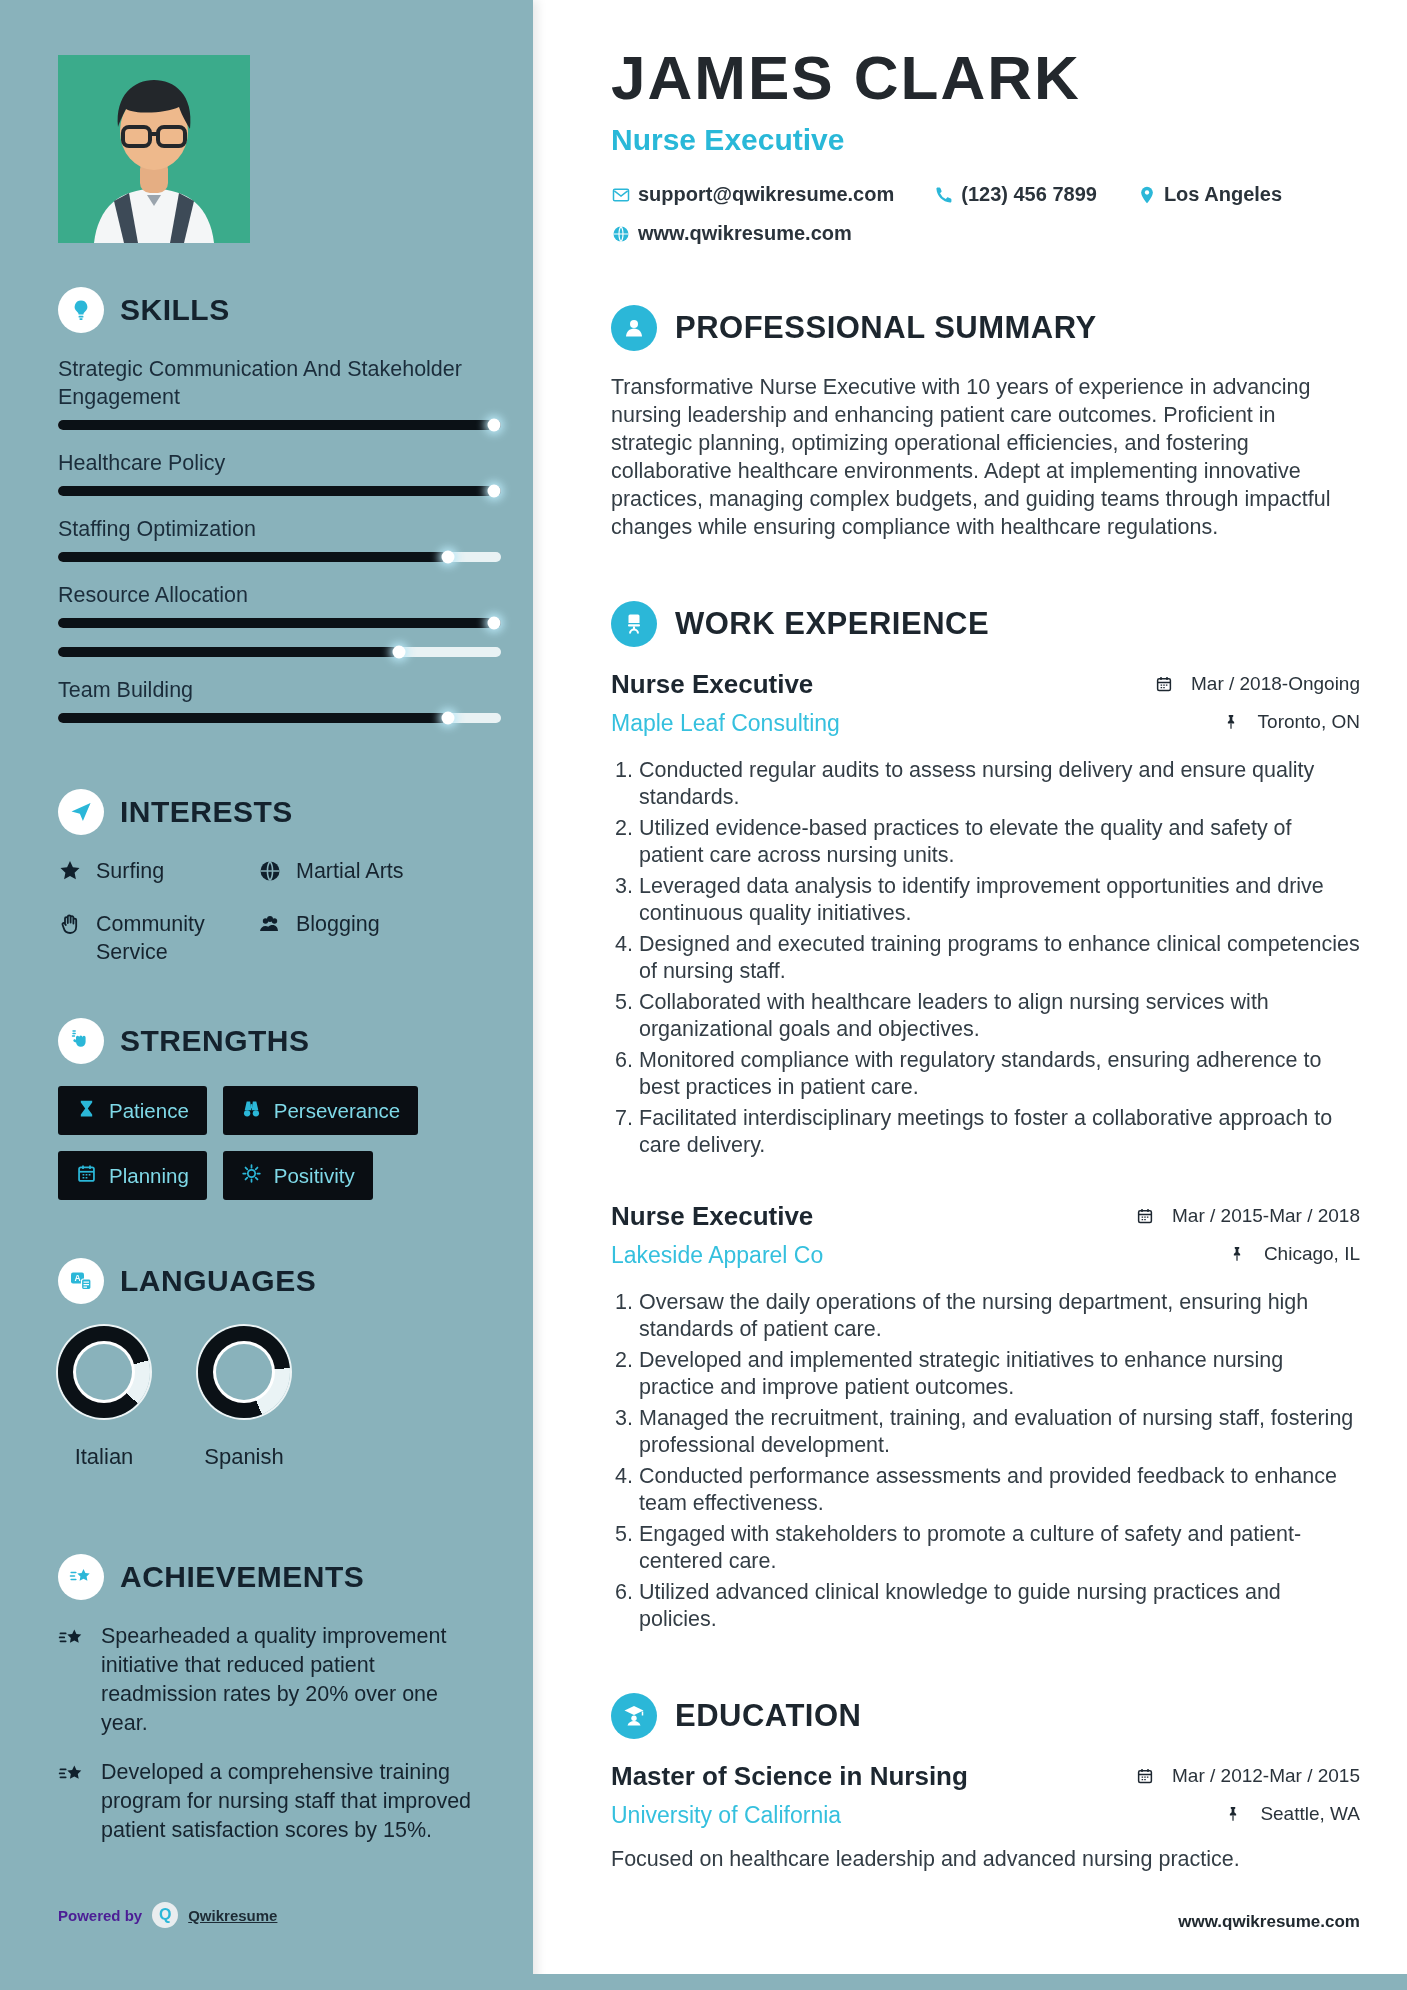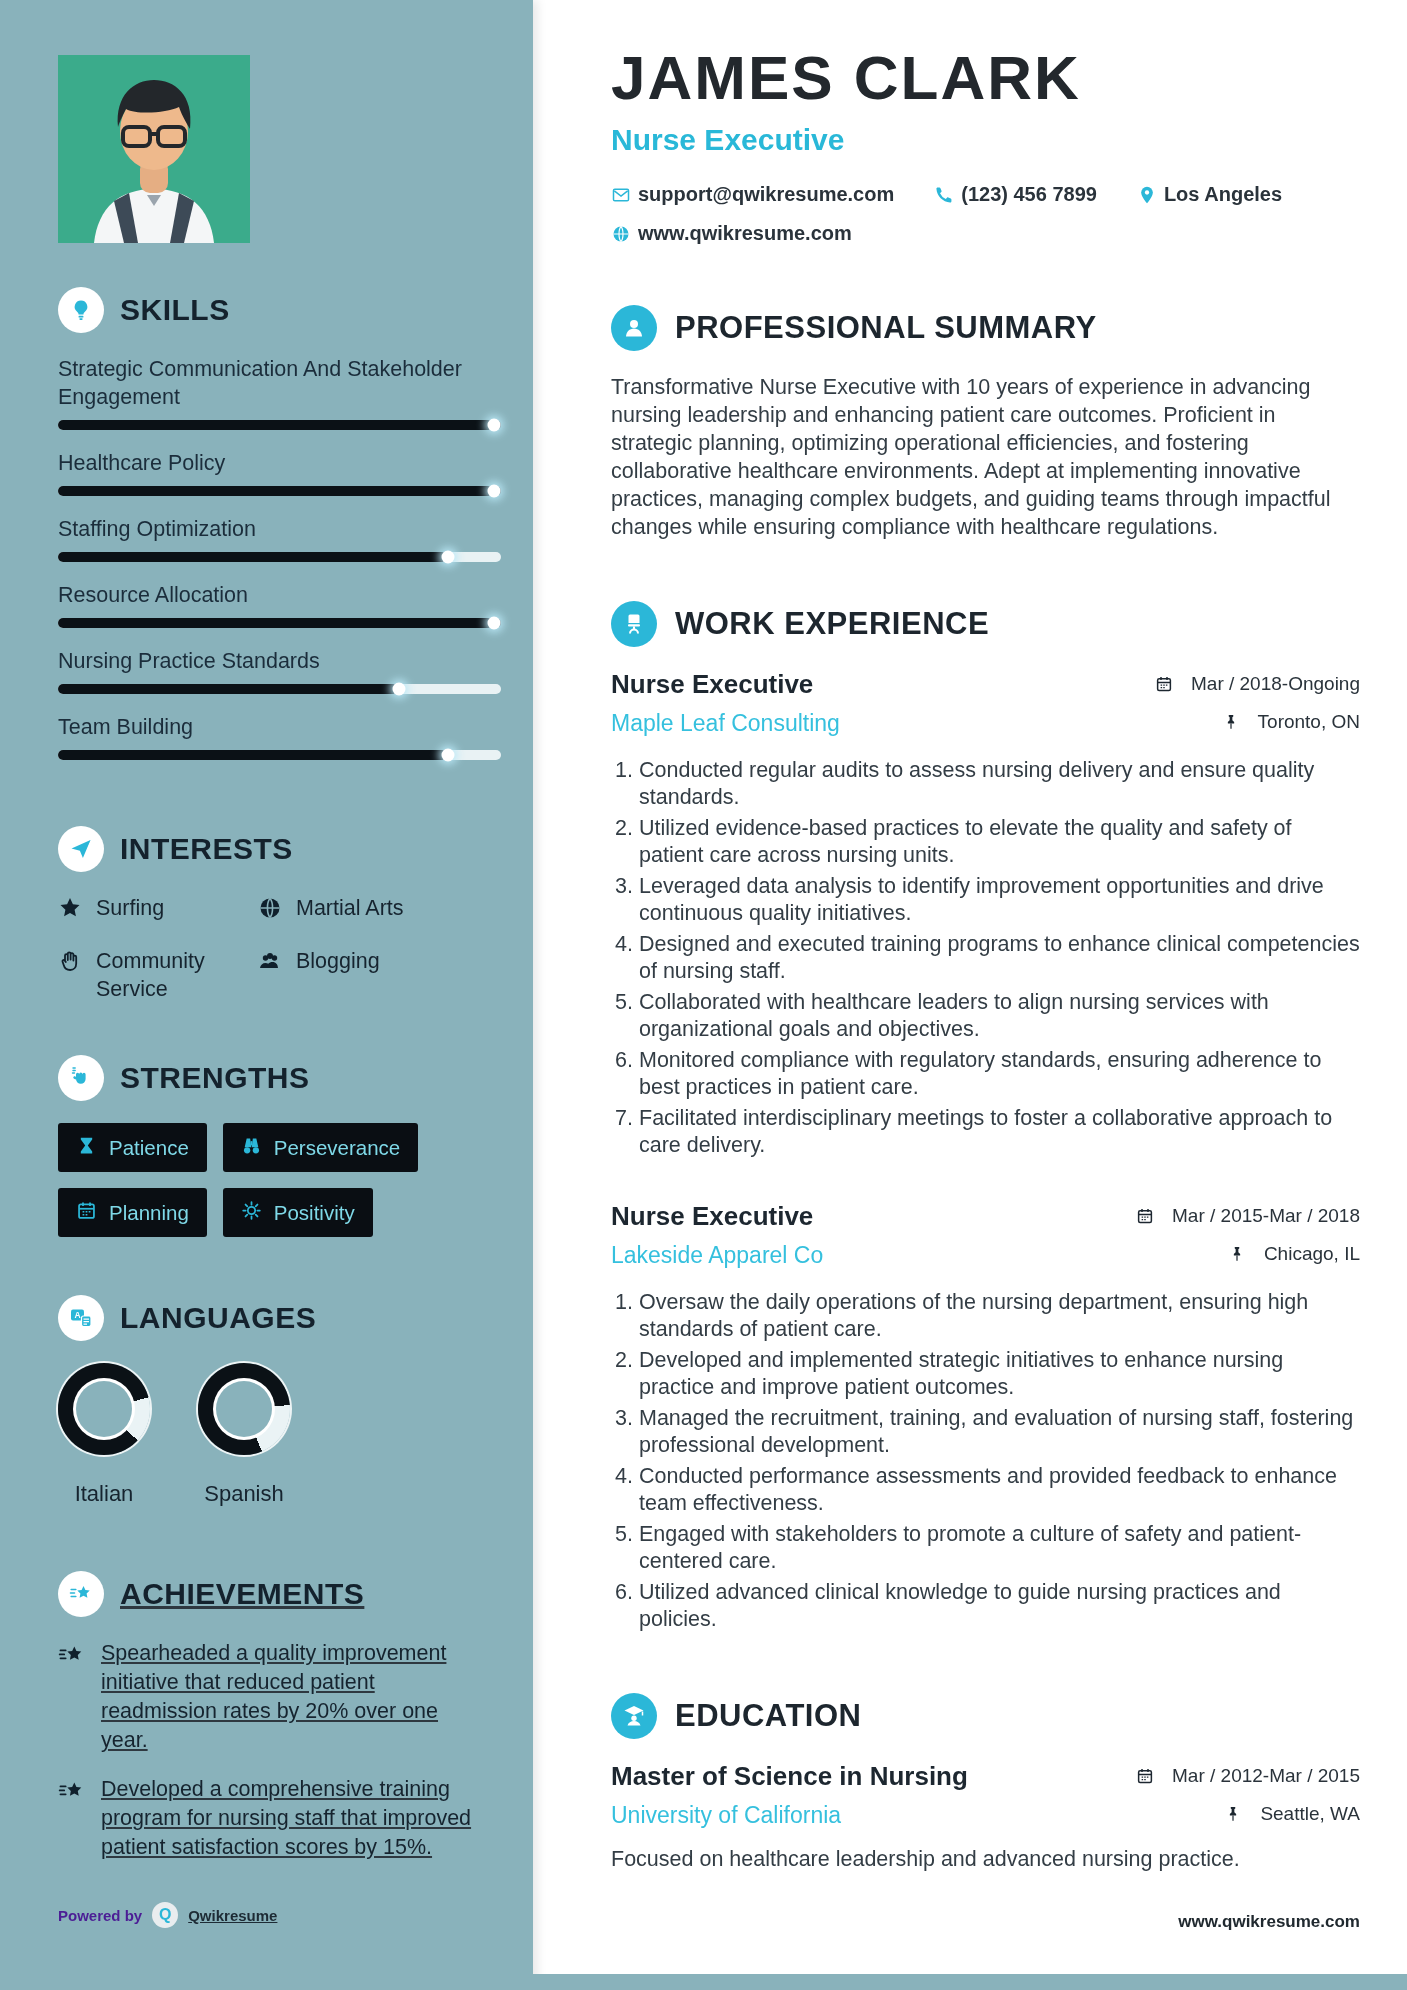--- a/index.html
+++ b/index.html
@@ -51,21 +51,21 @@
   .badge svg { width:21px; height:21px; color:#2bb7d8; }
   .badge-label { font-size:20.5px; color:#7fd9e8; font-weight:500; }
   
   .languages { margin-top:58px; }
   .lang-row { display:flex; gap:48px; }
   .lang { display:flex; flex-direction:column; align-items:center; }
   .donut { position:relative; width:92px; height:92px; border-radius:50%; box-shadow:0 0 0 2px rgba(255,255,255,.85); }
   .donut-hole { position:absolute; inset:18px; border-radius:50%; background:#89b2bb; box-shadow:0 0 0 3px #ffffff; }
   .lang-label { margin-top:26px; font-size:22px; color:#16242f; font-weight:500; }
   
-  .achievements { margin-top:64px;text-decoration:underline; }
+  .achievements { margin-top:84px; }
   .ach-item { display:flex; gap:16px; margin-bottom:20px; }
   .ach-item svg { width:27px; height:27px; flex:0 0 auto; margin-top:3px; color:#10202c; }
   .ach-text { font-size:21.5px; line-height:29px; color:#16242f; font-weight:500; max-width:380px; }
   
   .side-footer { position:absolute; left:58px; bottom:62px; display:flex; align-items:center; gap:10px; }
   .powered { font-size:15px; color:#4c1d95; font-weight:700; }
   .qr-logo {
     width:26px; height:26px; border-radius:50%; background:#e9edef; color:#2bb7d8;
     display:flex; align-items:center; justify-content:center; font-size:16px; font-weight:800;
   }
@@ -161,21 +161,20 @@
 
           <div class="skill">
             <div class="skill-label">Resource Allocation</div>
             <div class="bar">
               <div class="bar-fill" style="width: 100%;"></div>
               <div class="bar-dot" style="left: 98.5%;"></div>
             </div>
           </div>
 
           <div class="skill">
-            <div class="skill-label">Nursing Practice Standards</div>
             <div class="bar">
               <div class="bar-fill" style="width: 77%;"></div>
               <div class="bar-dot" style="left: 77%;"></div>
             </div>
           </div>
 
           <div class="skill">
             <div class="skill-label">Team Building</div>
             <div class="bar">
               <div class="bar-fill" style="width: 88%;"></div>

